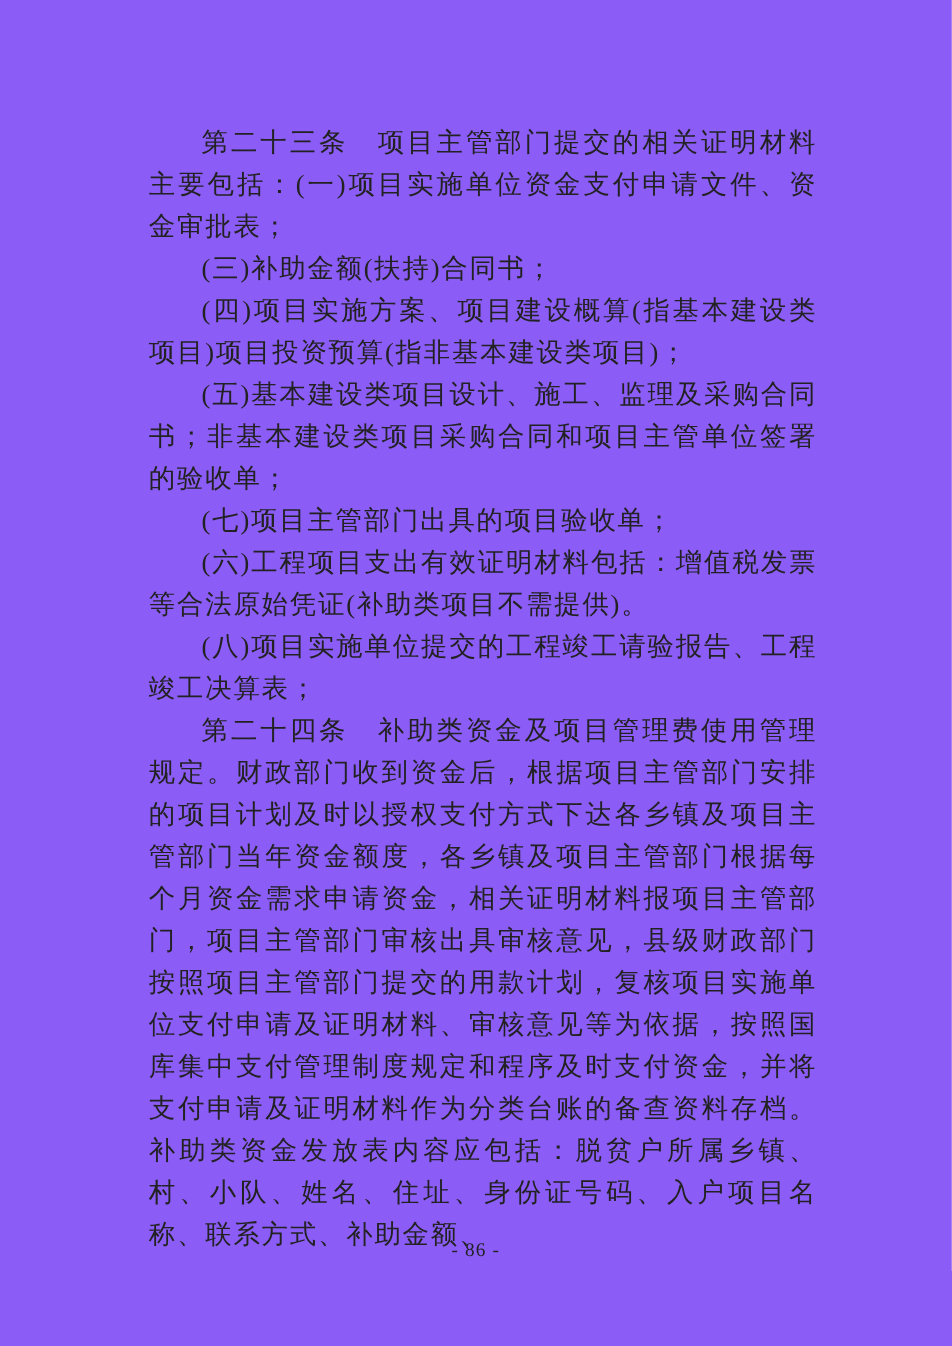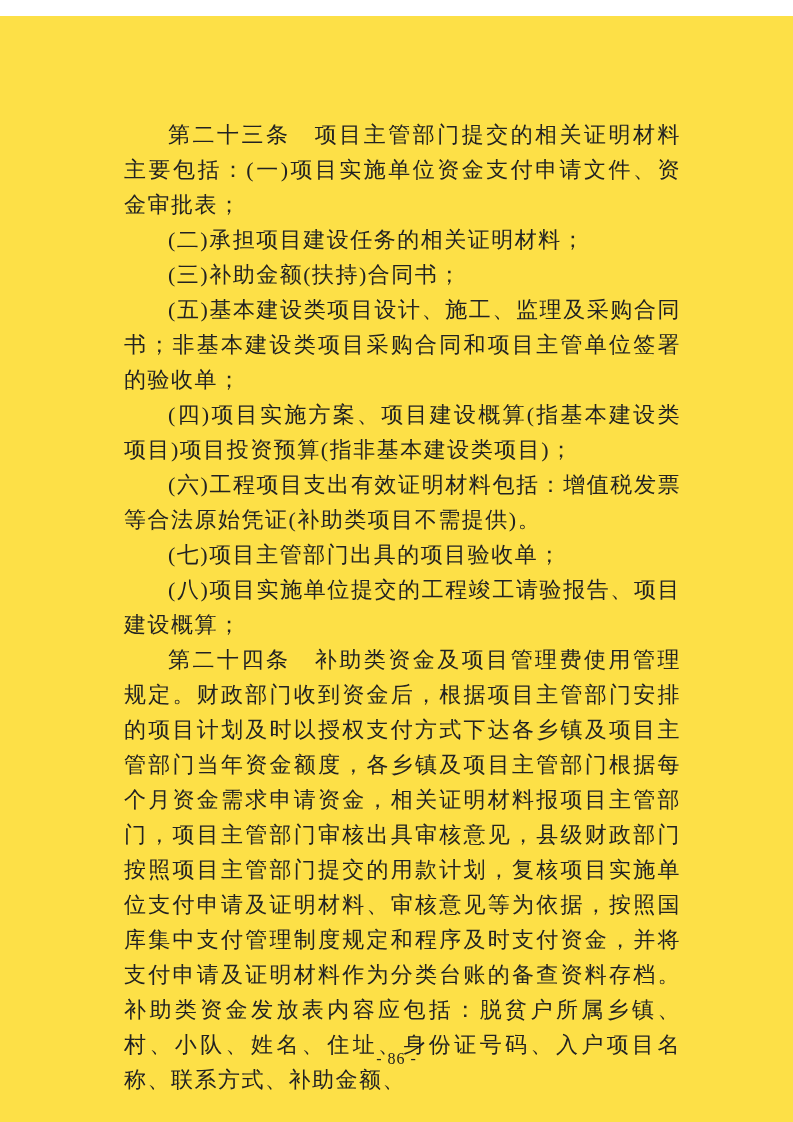--- a/index.html
+++ b/index.html
@@ -11,22 +11,21 @@
     height: 1122px;
     position: relative;
     background: #ffffff;
     font-family: "Liberation Serif", "DejaVu Serif", serif;
     color: #1f1f1f;
     overflow: hidden;
   }
   .page {
     position: absolute;
     inset: 0;
-    background: #fde047;
-    margin-top: 16px;
+    background: #8b5cf6;
   }
   .content {
     position: absolute;
     left: 124px;
     top: 101px;
     width: 557px;
   }
   .para {
     margin: 0;
     font-size: 22px;
@@ -47,23 +46,22 @@
     letter-spacing: 1px;
     color: #222222;
   }
 </style>
 </head>
 <body>
 
 <div class="page">
   <div class="content">
     <p class="para">第二十三条　项目主管部门提交的相关证明材料主要包括：(一)项目实施单位资金支付申请文件、资金审批表；</p>
-    <p class="para">(二)承担项目建设任务的相关证明材料；</p>
     <p class="para">(三)补助金额(扶持)合同书；</p>
+    <p class="para">(四)项目实施方案、项目建设概算(指基本建设类项目)项目投资预算(指非基本建设类项目)；</p>
     <p class="para">(五)基本建设类项目设计、施工、监理及采购合同书；非基本建设类项目采购合同和项目主管单位签署的验收单；</p>
-    <p class="para">(四)项目实施方案、项目建设概算(指基本建设类项目)项目投资预算(指非基本建设类项目)；</p>
+    <p class="para">(七)项目主管部门出具的项目验收单；</p>
     <p class="para">(六)工程项目支出有效证明材料包括：增值税发票等合法原始凭证(补助类项目不需提供)。</p>
-    <p class="para">(七)项目主管部门出具的项目验收单；</p>
-    <p class="para">(八)项目实施单位提交的工程竣工请验报告、项目建设概算；</p>
+    <p class="para">(八)项目实施单位提交的工程竣工请验报告、工程竣工决算表；</p>
     <p class="para">第二十四条　补助类资金及项目管理费使用管理规定。财政部门收到资金后，根据项目主管部门安排的项目计划及时以授权支付方式下达各乡镇及项目主管部门当年资金额度，各乡镇及项目主管部门根据每个月资金需求申请资金，相关证明材料报项目主管部门，项目主管部门审核出具审核意见，县级财政部门按照项目主管部门提交的用款计划，复核项目实施单位支付申请及证明材料、审核意见等为依据，按照国库集中支付管理制度规定和程序及时支付资金，并将支付申请及证明材料作为分类台账的备查资料存档。补助类资金发放表内容应包括：脱贫户所属乡镇、村、小队、姓名、住址、身份证号码、入户项目名称、联系方式、补助金额、</p>
   </div>
   <div class="footer">- 86 -</div>
 </div>
 
 </body></html>

